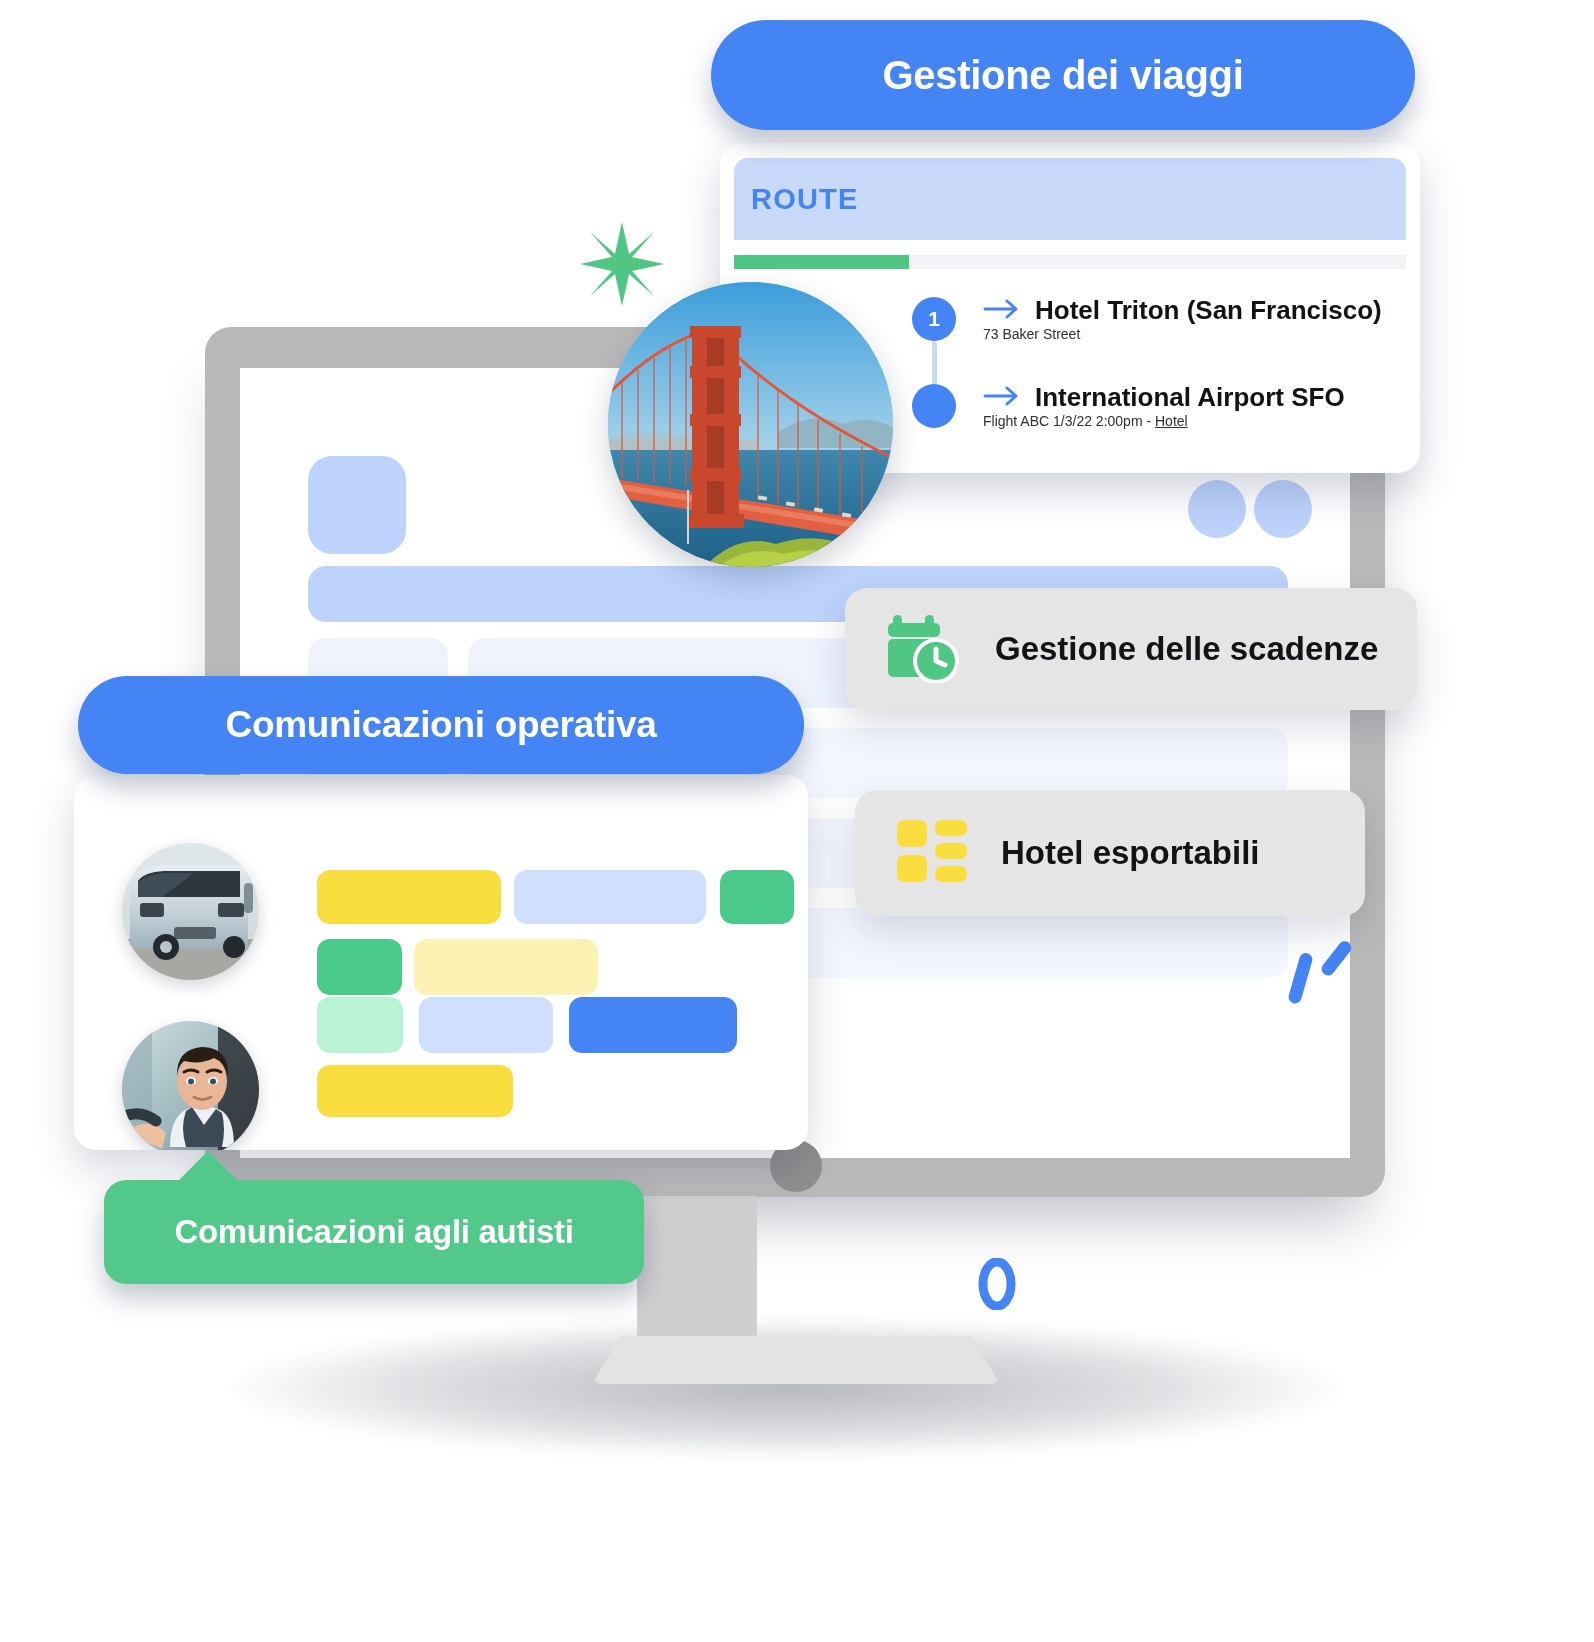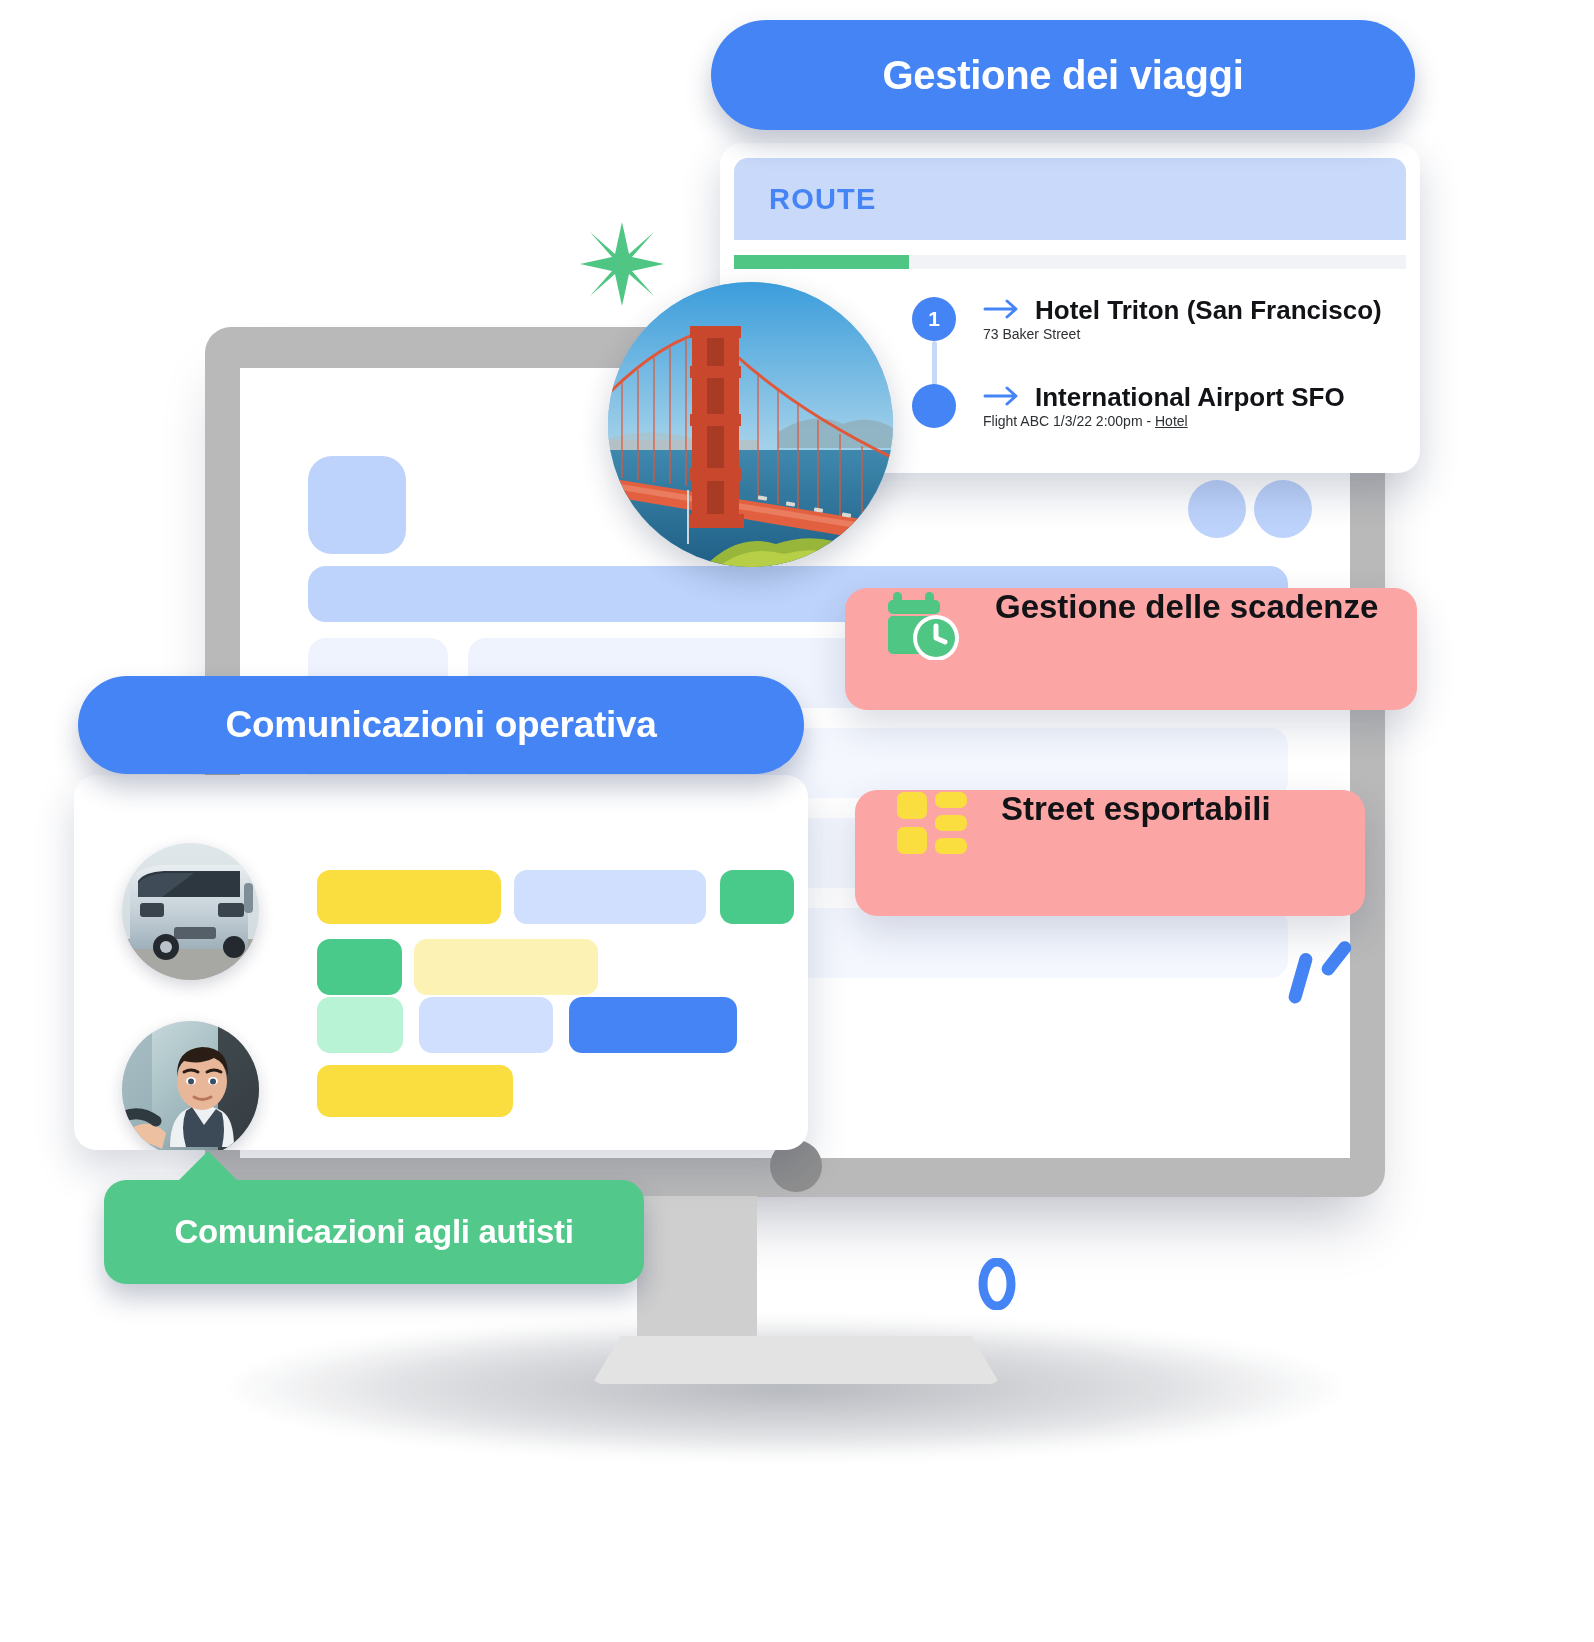--- a/index.html
+++ b/index.html
@@ -153,21 +153,21 @@
     overflow: hidden;
   }
   .route-header {
     position: absolute;
     left: 14px; top: 15px;
     width: 672px; height: 82px;
     background: #c8d9fa;
     border-radius: 14px 14px 0 0;
     display: flex;
     align-items: center;
-    padding-left: 35px;
+    padding-left: 17px;
     box-sizing: border-box;
   }
   .route-header-label {
     color: #4584f5;
     font-size: 29px;
     font-weight: 700;
     letter-spacing: 1.2px;
   }
   .route-progress-track {
     position: absolute;
@@ -235,25 +235,25 @@
     border-radius: 50%;
     overflow: hidden;
     box-shadow: 0 12px 30px rgba(20,30,60,0.20);
     background: #7fb8dd;
   }
   #bridge-photo svg { display: block; }
 
   
   .feature-card {
     position: absolute;
-    background: #fca5a5;
+    background: #e5e5e5;
     border-radius: 22px;
     box-shadow: 0 16px 38px rgba(24,40,80,0.16);
     display: flex;
-    align-items: flex-start;
+    align-items: center;
     padding-left: 42px;
     box-sizing: border-box;
   }
   #card-scadenze { left: 845px; top: 588px; width: 572px; height: 122px; }
   #card-report   { left: 855px; top: 790px; width: 510px; height: 126px; }
   .feature-label {
     font-size: 33px;
     font-weight: 700;
     color: #111316;
     margin-left: 34px;
@@ -429,21 +429,21 @@
   <div class="feature-card" id="card-report">
     <span>
       <svg width="70" height="66" viewBox="0 0 70 66">
         <rect x="0" y="2" width="30" height="27" rx="7" fill="#fade3f"></rect>
         <rect x="0" y="37" width="30" height="27" rx="7" fill="#fade3f"></rect>
         <rect x="38" y="2" width="32" height="16" rx="7" fill="#fade3f"></rect>
         <rect x="38" y="25" width="32" height="16" rx="7" fill="#fade3f"></rect>
         <rect x="38" y="48" width="32" height="16" rx="7" fill="#fade3f"></rect>
       </svg>
     </span>
-    <span class="feature-label">Street esportabili</span>
+    <span class="feature-label">Hotel esportabili</span>
   </div>
 
   <div id="route-card">
     <div class="route-header">
       <span class="route-header-label">ROUTE</span>
     </div>
     <div class="route-progress-track">
       <div class="route-progress-fill" style="width: 26%;"></div>
     </div>
 

